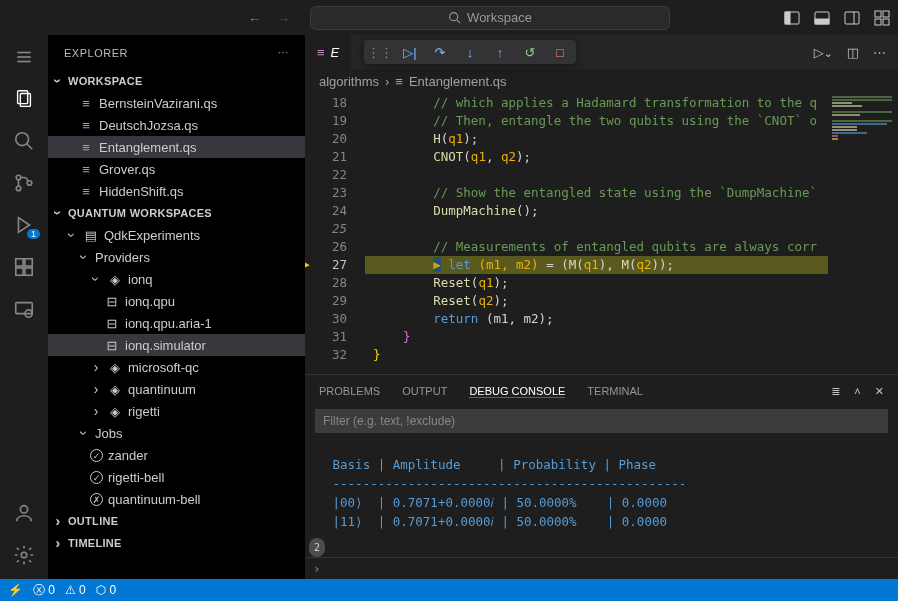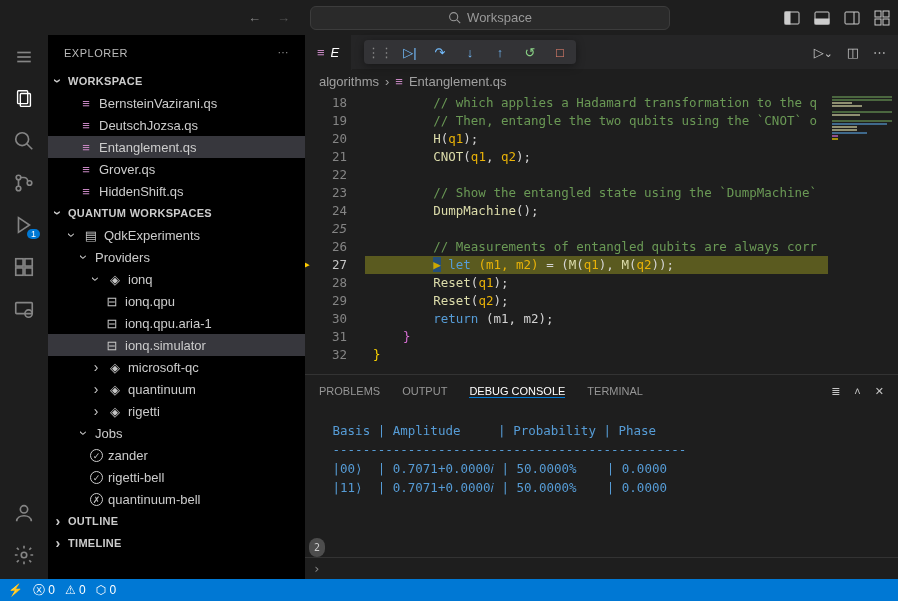--- a/index.html
+++ b/index.html
@@ -512,20 +512,23 @@
         <span class="ptab">PROBLEMS</span>
         <span class="ptab">OUTPUT</span>
         <span class="ptab active">DEBUG CONSOLE</span>
         <span class="ptab">TERMINAL</span>
         <div class="panel-actions">
           <span>≣</span>
           <span>˄</span>
           <span>✕</span>
         </div>
       </div>
+      <div class="filter-box">
+        <span>Filter (e.g. text, !exclude)</span>
+      </div>
       <div class="console-body">
         <div style="height:14px"></div>
         <div class="row"> Basis | Amplitude     | Probability | Phase</div>
         <div class="row"> -----------------------------------------------</div>
         <div class="row"> |00⟩  | 0.7071+0.0000𝑖 | 50.0000%    | 0.0000</div>
         <div class="row"> |11⟩  | 0.7071+0.0000𝑖 | 50.0000%    | 0.0000</div>
         <span class="repl-badge">2</span>
         <div class="repl-line">›</div>
       </div>
     </div>

